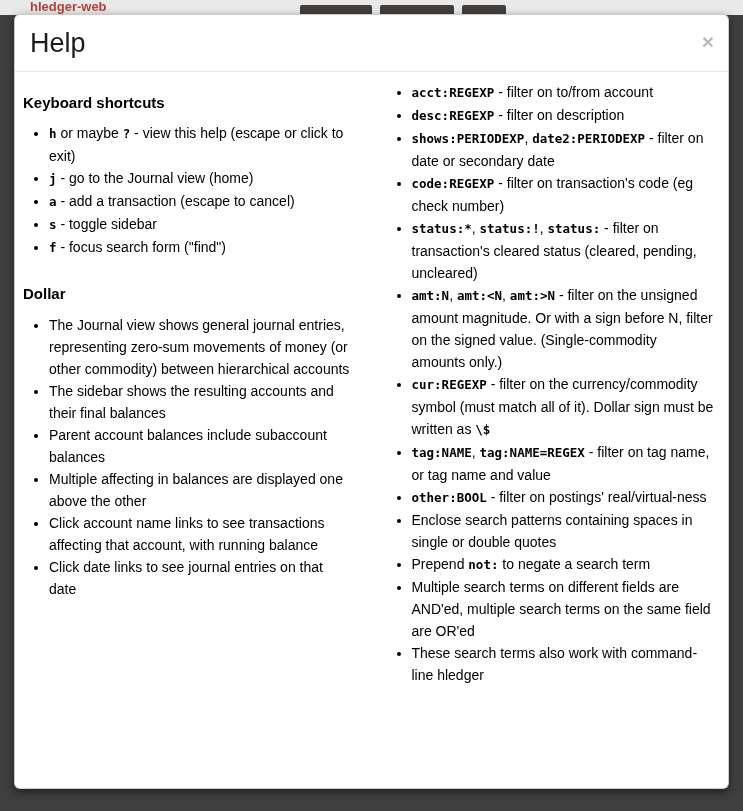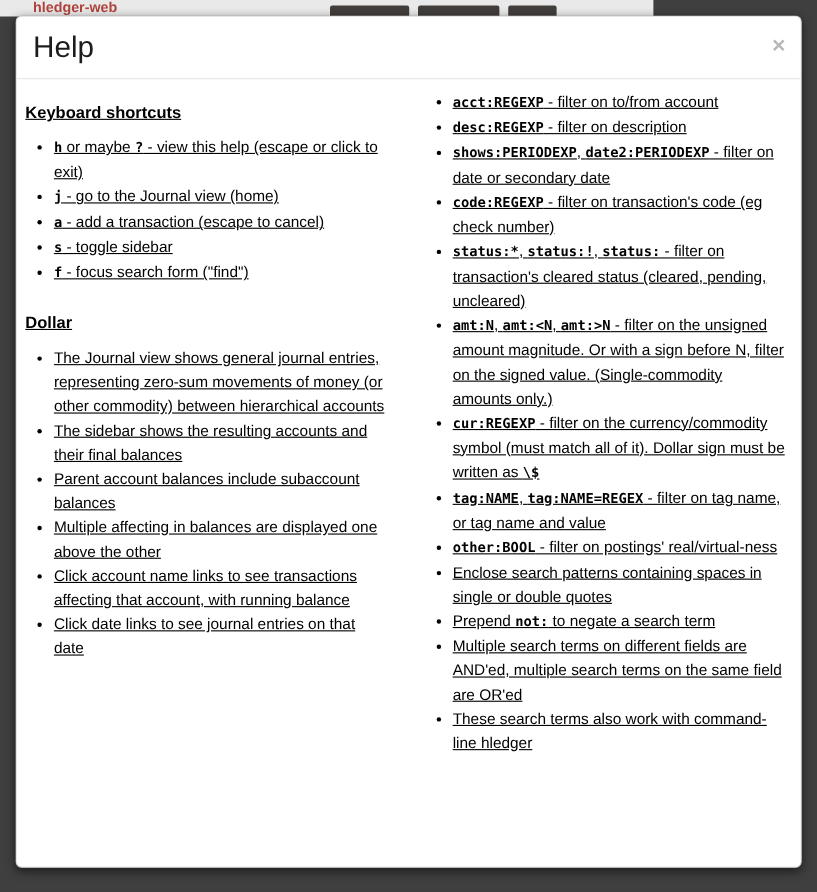--- a/index.html
+++ b/index.html
@@ -4,21 +4,21 @@
 <style>
   html,body{margin:0;padding:0;}
   body{
     width:743px;height:811px;overflow:hidden;position:relative;
     background:#3f3f3f;
     font-family:"Liberation Sans",sans-serif;
     -webkit-font-smoothing:antialiased;
   }
   
   .page-top{
-    position:absolute;top:0;left:0;width:594px;height:15px;
+    position:absolute;top:0;left:0;width:743px;height:15px;
     background:#e9e9e9;overflow:hidden;
   }
   .brand{
     position:absolute;left:30px;top:-1px;
     font-size:13px;font-weight:bold;text-decoration:none;
   }
   .bg-heading-blob{
     position:absolute;top:5px;height:18px;background:#413e3c;border-radius:2px;
   }
   .blob1{left:300px;width:72px;}
@@ -44,21 +44,20 @@
   .close-btn{
     position:absolute;right:14px;top:16px;
     border:0;background:none;padding:0;
     font-size:21px;font-weight:bold;line-height:1;color:#000;opacity:.28;
     cursor:pointer;font-family:"Liberation Sans",sans-serif;
   }
   .modal-body{
     display:flex;align-items:flex-start;
     padding:9px 8px 18px 8px;
     box-sizing:border-box;
-    text-decoration:underline;
   }
   .col{width:50%;box-sizing:border-box;}
   .col-left{padding-right:20px;}
   .col-right{padding-left:14px;padding-right:6px;}
 
   .section-heading{
     font-size:15px;font-weight:bold;color:#000;
     margin:26px 0 10px 0;line-height:1.25;
   }
   .col .section-heading:first-child{margin-top:13px;}

